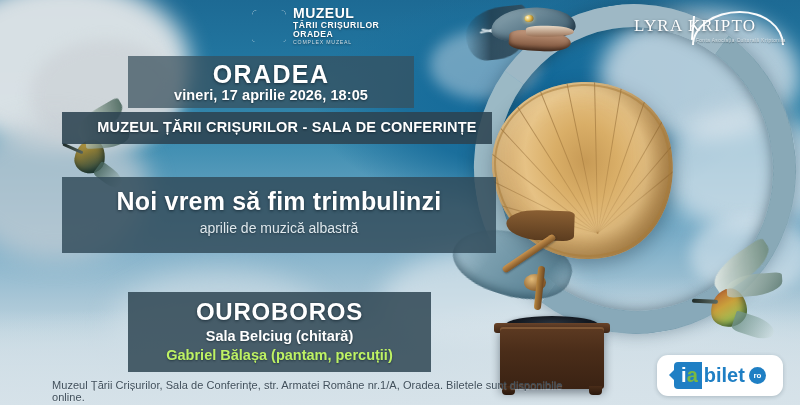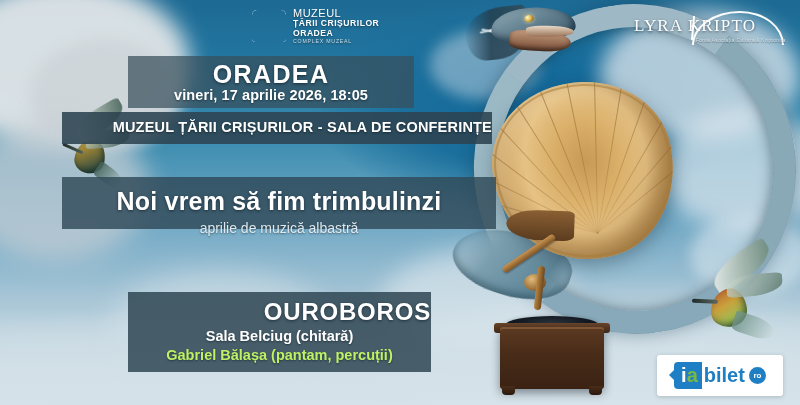--- a/index.html
+++ b/index.html
@@ -253,56 +253,56 @@
 
   .band-date {
     left:128px; top:56px; width:286px; height:52px;
     background:rgba(56,79,92,.72);
   }
   .band-venue {
     left:62px; top:112px; width:430px; height:32px;
     background:rgba(44,67,81,.88);
   }
   .band-title {
-    left:62px; top:177px; width:434px; height:52px;
+    left:62px; top:177px; width:434px; height:76px;
     background:rgba(47,73,88,.82);
   }
   .band-act {
     left:128px; top:292px; width:303px; height:80px;
     background:rgba(48,71,84,.86);
   }
 
   .city {
     position:absolute; left:0; right:0; top:4px; text-align:center;
     color:#fff; font-size:25px; font-weight:bold; letter-spacing:1.4px;
     text-shadow:0 1px 3px rgba(10,25,35,.7);
   }
   .date {
     position:absolute; left:0; right:0; top:31px; text-align:center;
     color:#fff; font-size:14.5px; font-weight:bold; letter-spacing:.1px;
     text-shadow:0 1px 2px rgba(10,25,35,.6);
   }
   .venue {
-    position:absolute; left:0; right:0; top:7px; text-align:right;
+    position:absolute; left:0; right:0; top:7px; text-align:center;
     color:#fff; font-size:14.5px; font-weight:bold; letter-spacing:.2px;
     text-shadow:0 1px 2px rgba(10,25,35,.6);
     padding-left:20px;
   }
   .show-title {
     position:absolute; left:0; right:0; top:10px; text-align:center;
     color:#fff; font-size:25px; font-weight:bold; letter-spacing:.2px;
     text-shadow:0 1px 3px rgba(10,25,35,.65);
   }
   .show-sub {
     position:absolute; left:0; right:0; top:43px; text-align:center;
     color:#dfe8ed; font-size:14px; font-weight:normal;
     text-shadow:0 1px 2px rgba(10,25,35,.5);
   }
   .act-name {
-    position:absolute; left:0; right:0; top:6px; text-align:right;
+    position:absolute; left:0; right:0; top:6px; text-align:center;
     color:#fff; font-size:24px; font-weight:bold; letter-spacing:.8px;
     text-shadow:0 1px 3px rgba(10,25,35,.65);
   }
   .act-m1 {
     position:absolute; left:0; right:0; top:36px; text-align:center;
     color:#fff; font-size:14.5px; font-weight:bold;
     text-shadow:0 1px 2px rgba(10,25,35,.55);
   }
   .act-m2 {
     position:absolute; left:0; right:0; top:55px; text-align:center;
@@ -338,21 +338,21 @@
     border-radius:9px 9px 0 0;
   }
   .mlogo-m::after{
     content:""; position:absolute; left:9px; top:0px; width:4px; height:15px;
     background:#1e3b4e;
   }
   .mlogo-wave { position:absolute; left:5px; height:2px; background:#1e3b4e; border-radius:2px; }
   .mw1 { top:20px; width:24px; }
   .mw2 { top:24px; width:24px; }
   .mlogo-text { color:#fff; line-height:1.06; text-shadow:0 1px 2px rgba(10,25,35,.55); }
-  .ml-1 { font-size:11px; font-weight:normal; letter-spacing:.5px; }
+  .ml-1 { font-size:14px; font-weight:bold; letter-spacing:.5px; }
   .ml-2 { font-size:8.6px; font-weight:bold; letter-spacing:.5px; }
   .ml-3 { font-size:8.6px; font-weight:bold; letter-spacing:.5px; }
   .ml-4 { font-size:5.2px; font-weight:normal; letter-spacing:.8px; color:#cfdde5; margin-top:1px; }
 
   
   .lyra { position:absolute; left:634px; top:14px; width:150px; height:34px; }
   .lyra-text {
     position:absolute; left:0; top:2px; color:#fff;
     font-family:"Liberation Serif", serif; font-size:17px; letter-spacing:1.2px;
     text-shadow:0 1px 3px rgba(10,25,35,.6);
@@ -369,21 +369,21 @@
   }
   .lyra-sub {
     position:absolute; left:62px; top:24px; color:#d8e4ea;
     font-size:4.6px; letter-spacing:.5px; white-space:nowrap;
     text-shadow:0 1px 1px rgba(10,25,35,.5);
   }
 
   
   .iabilet {
     position:absolute; left:657px; top:355px; width:126px; height:41px;
-    background:#fff; border-radius:3px;
+    background:#fff; border-radius:11px;
     display:flex; align-items:center; justify-content:center;
     box-shadow:0 1px 4px rgba(20,40,55,.22);
   }
   .ib-inner { position:relative; display:flex; align-items:center; }
   .ib-badge {
     position:relative; background:#1f7fc4; color:#fff;
     font-size:20px; font-weight:bold; line-height:1;
     padding:3px 4px 4px 7px; border-radius:4px 0 0 4px;
   }
   .ib-badge .a { color:#79b843; }
@@ -527,20 +527,21 @@
     <div class="show-title">Noi vrem să fim trimbulinzi</div>
     <div class="show-sub">aprilie de muzică albastră</div>
   </div>
 
   <div class="band band-act">
     <div class="act-name">OUROBOROS</div>
     <div class="act-m1">Sala Belciug (chitară)</div>
     <div class="act-m2">Gabriel Bălașa (pantam, percuții)</div>
   </div>
 
+  <div class="footer-note">Muzeul Țării Crișurilor, Sala de Conferințe, str. Armatei Române nr.1/A, Oradea. Biletele sunt disponibile online.</div>
 
   <div class="iabilet">
     <div class="ib-inner">
       <div class="ib-badge"><span>i</span><span class="a">a</span></div>
       <div class="ib-word">bilet</div>
       <div class="ib-ro">ro</div>
     </div>
   </div>
 
 </div>

